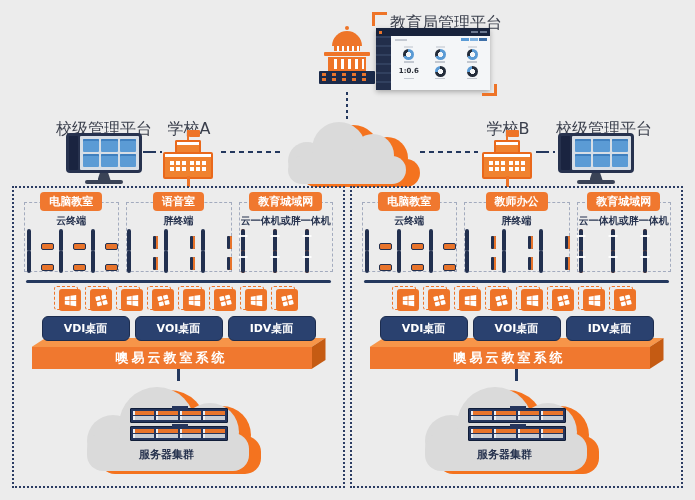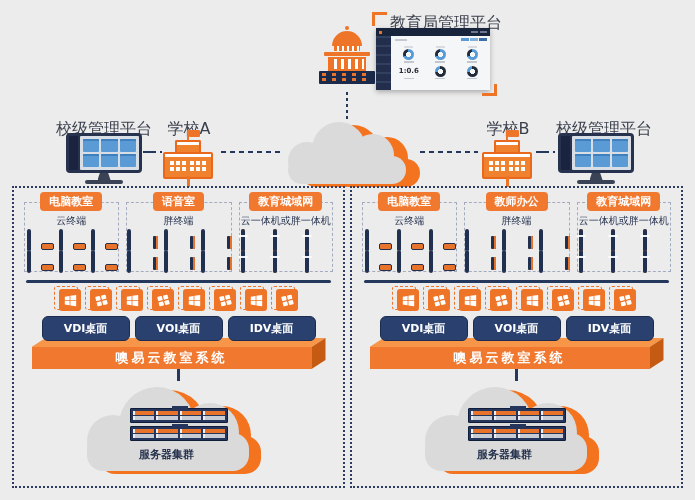--- a/index.html
+++ b/index.html
@@ -101,21 +101,21 @@
   .bay i:last-child{background:linear-gradient(90deg,#EDEFF2 0 2px,#C7CCD4 2px)}
   .srvlabel{position:absolute;left:0;top:66px;width:176px;text-align:center;font-size:11px;font-weight:bold;color:#27334F;z-index:3}
 
   
   .zone{position:absolute;top:186px;width:333px;height:302px;border:2px dotted #2B3C63;box-sizing:border-box;padding:0 10px}
   .zone-left{left:12px}.zone-right{left:350px}
   .rooms{display:flex;gap:7px;margin-top:4px}
   .room{flex:1;display:flex;flex-direction:column;align-items:center}
   .pill{z-index:2;margin-bottom:-9px;background:#F0782F;color:#fff;font-weight:bold;font-size:11px;padding:2px 9px;border-radius:4px;white-space:nowrap}
   .roombox{width:100%;box-sizing:border-box;border:1.5px dashed #A3ABBE;height:70px;padding-top:11px;display:flex;flex-direction:column;align-items:center}
-  .roomtype{font-size:10px;font-weight:normal;color:#27334F;margin-bottom:3px;white-space:nowrap}
+  .roomtype{font-size:10px;font-weight:bold;color:#27334F;margin-bottom:3px;white-space:nowrap}
   .devgrid{display:grid;grid-template-columns:repeat(3,auto);gap:2px 7px}
 
   
   .dev{position:relative;width:25px}
   .dev .scr{box-sizing:border-box;width:25px;height:16px;border:2px solid #22304F;background:#fff;border-radius:2px;position:relative}
   .dev .neck{width:5px;height:2px;background:#22304F;margin:0 auto}
   .dev .base{width:13px;height:2.5px;background:#22304F;margin:0 auto;border-radius:1px}
   .dev-cloud::after{content:'';position:absolute;right:-2px;bottom:0;width:11px;height:5px;background:#E8742B;border:1px solid #22304F;border-radius:2px}
   .dev-fat{margin-right:5px}
   .dev-fat::after{content:'';position:absolute;right:-6px;bottom:1px;width:5px;height:13px;background:#22304F;border-radius:1px;box-shadow:inset -2px 0 0 #E8742B}

